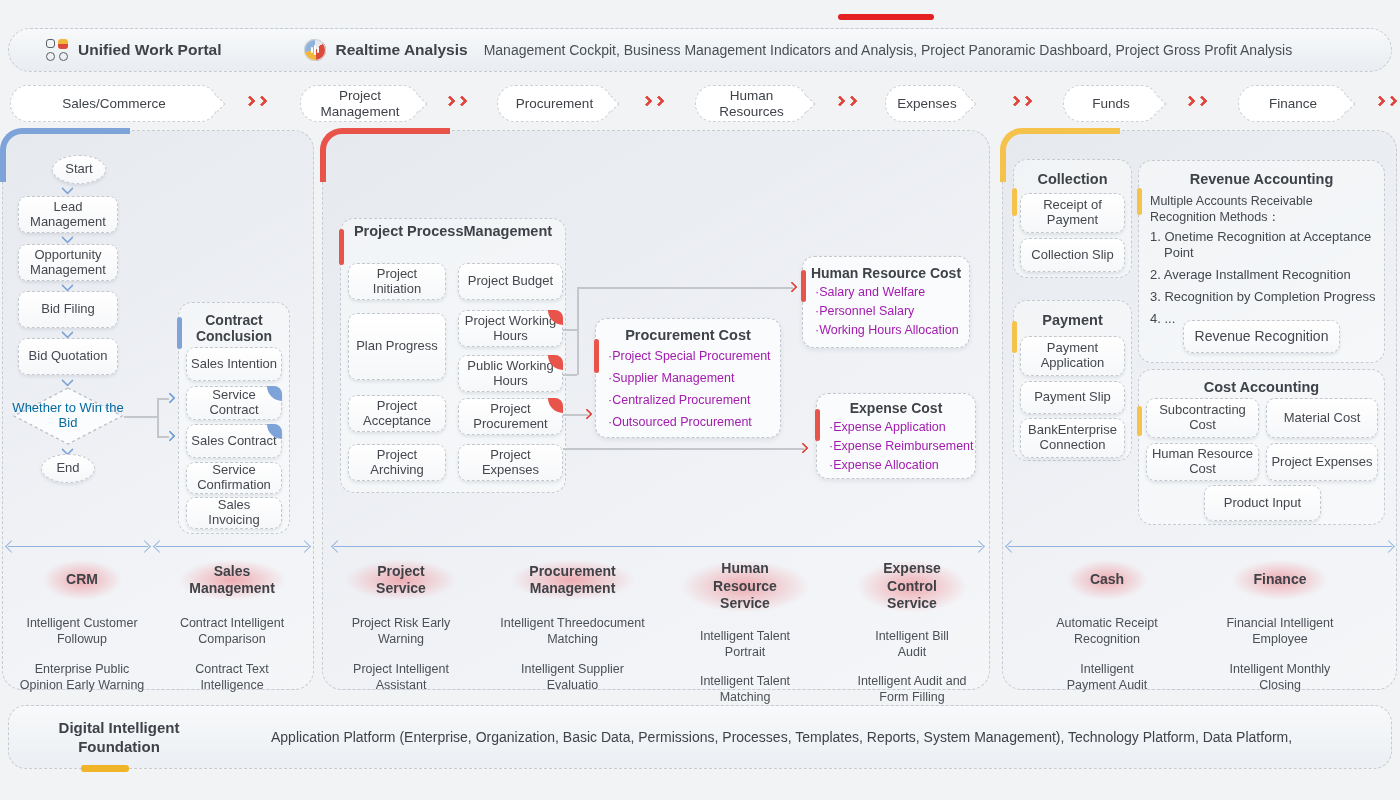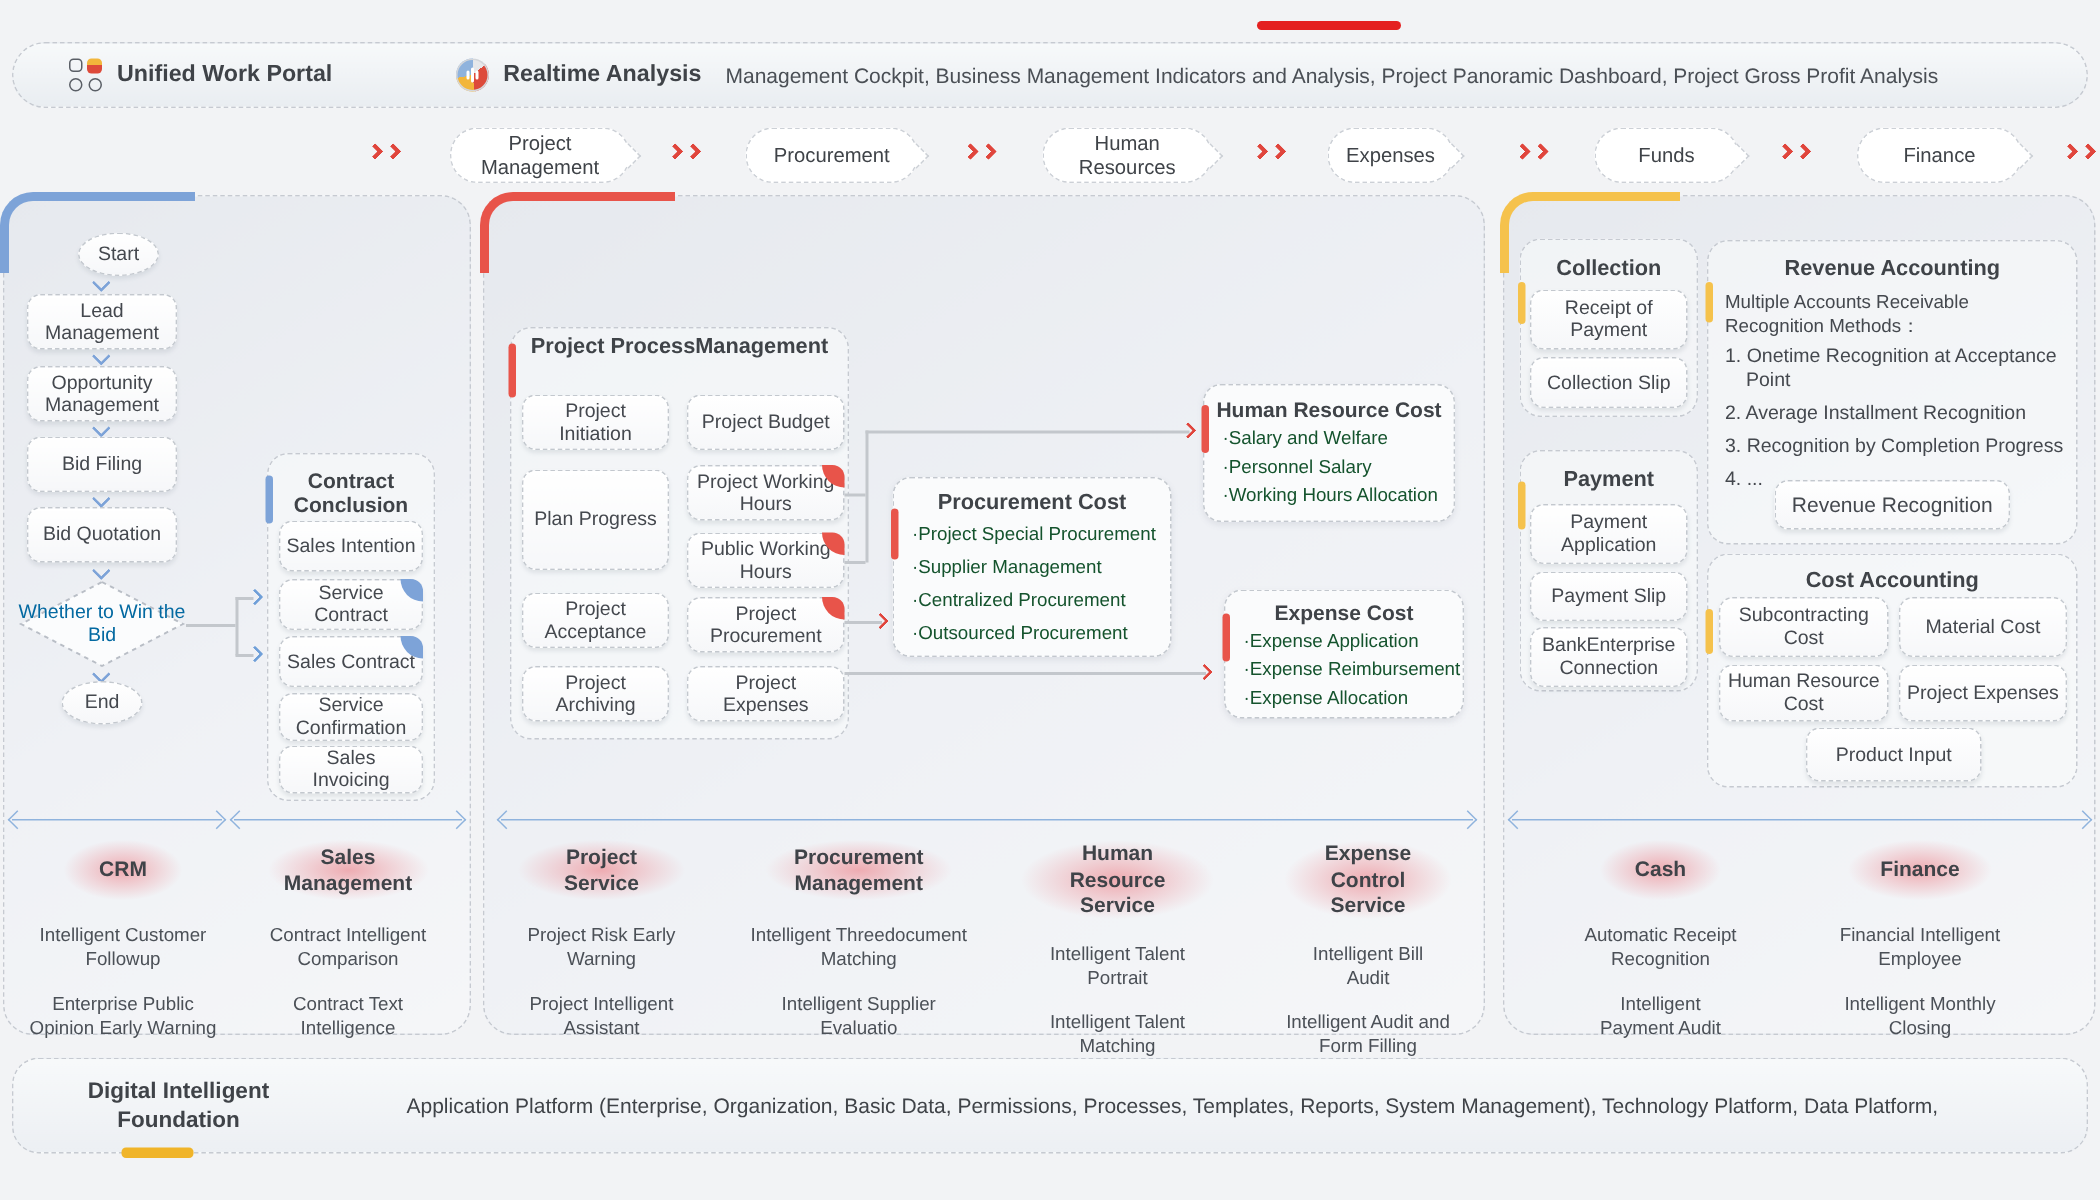--- a/index.html
+++ b/index.html
@@ -55,21 +55,21 @@
          display:flex; align-items:center; justify-content:center; text-align:center;
          font-size:13px; color:#44484e; line-height:1.15; padding:2px 4px;
          box-shadow:0 2px 3px rgba(100,110,130,0.14); }
   .ellipse { border-radius:50%; }
   .gbox { position:absolute; background:rgba(250,251,252,0.55);
           border:1px dashed #c6cad1; border-radius:14px; }
   .gtitle { position:absolute; width:100%; text-align:center; font-weight:bold; font-size:14.5px; }
   .costbox { position:absolute; background:#fafbfc; border:1px dashed #c3c8ce; border-radius:12px;
              box-shadow:0 2px 4px rgba(100,110,130,0.13); }
   .ctitle { font-weight:bold; font-size:14.5px; text-align:center; margin-top:8px; }
-  .clist { font-size:12.5px; color:#14532d; line-height:22px; padding:2px 0 0 12px; }
+  .clist { font-size:12.5px; color:#a21caf; line-height:22px; padding:2px 0 0 12px; }
 
   .vbar { position:absolute; width:5px; border-radius:3px; }
   .flag { position:absolute; top:-1px; right:-1px; width:15px; height:15px;
           border-radius:0 8px 0 100%; }
   .vchev { position:absolute; width:9px; height:9px; border-right:2.2px solid #7da3d8;
            border-bottom:2.2px solid #7da3d8; transform:rotate(45deg); border-radius:1px; }
   .line { position:absolute; background:#c3c7cc; }
   .ahead { position:absolute; width:8px; height:8px; border-top:2.4px solid;
            border-right:2.4px solid; transform:rotate(45deg); border-radius:1px; }
   .ahead.red { color:#e0453c; border-color:#e0453c; }
@@ -123,20 +123,23 @@
     <span class="h-title">Unified Work Portal</span>
     <span class="ri">
         <span class="b1"></span>
         <span class="b2"></span>
         <span class="b3"></span>
       </span>
     <span class="h-title">Realtime Analysis</span>
     <span class="h-desc">Management Cockpit, Business Management Indicators and Analysis, Project Panoramic Dashboard, Project Gross Profit Analysis</span>
   </div>
 
+  <div class="pill" style="left:10px; width:208px;">
+      <span>Sales/Commerce</span>
+    </div>
   <div class="chevs" style="left:246px;">
       <i></i>
       <i></i>
     </div>
   <div class="pill" style="left:300px; width:120px;">
       <span>Project Management</span>
     </div>
   <div class="chevs" style="left:446px;">
       <i></i>
       <i></i>

